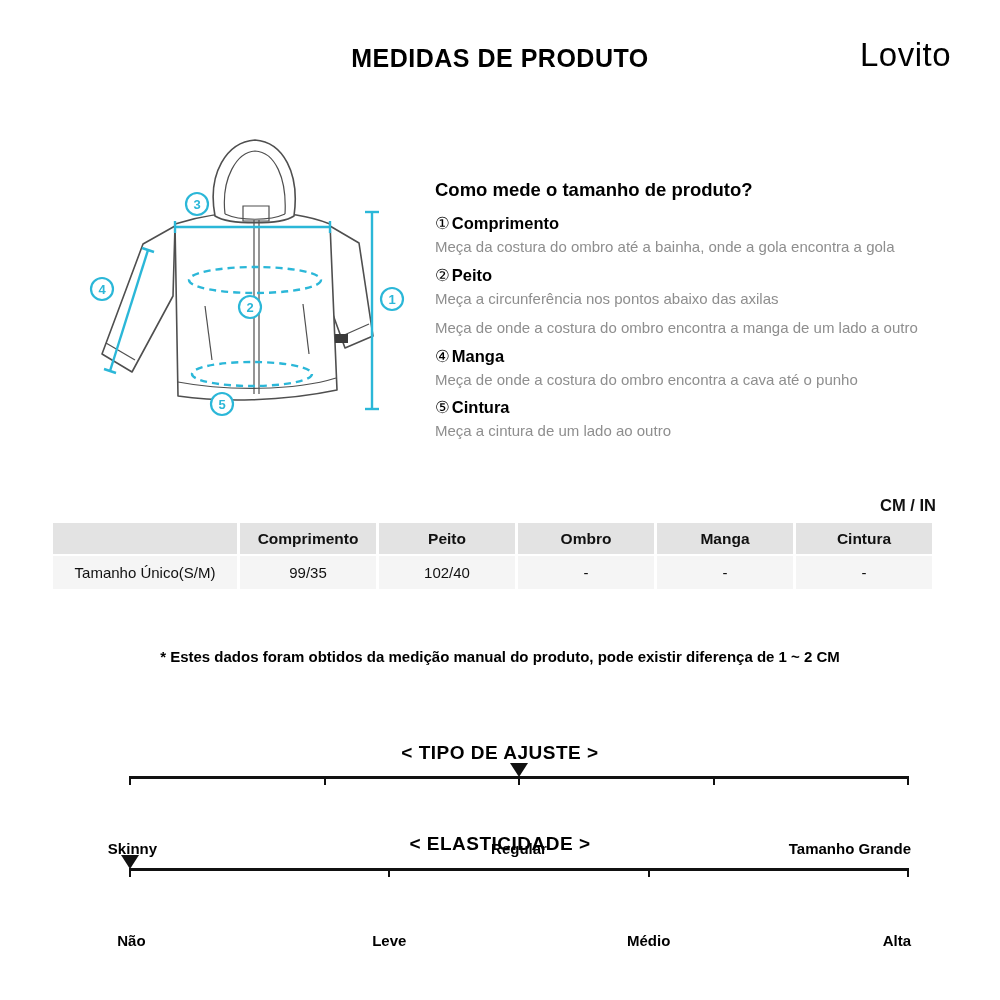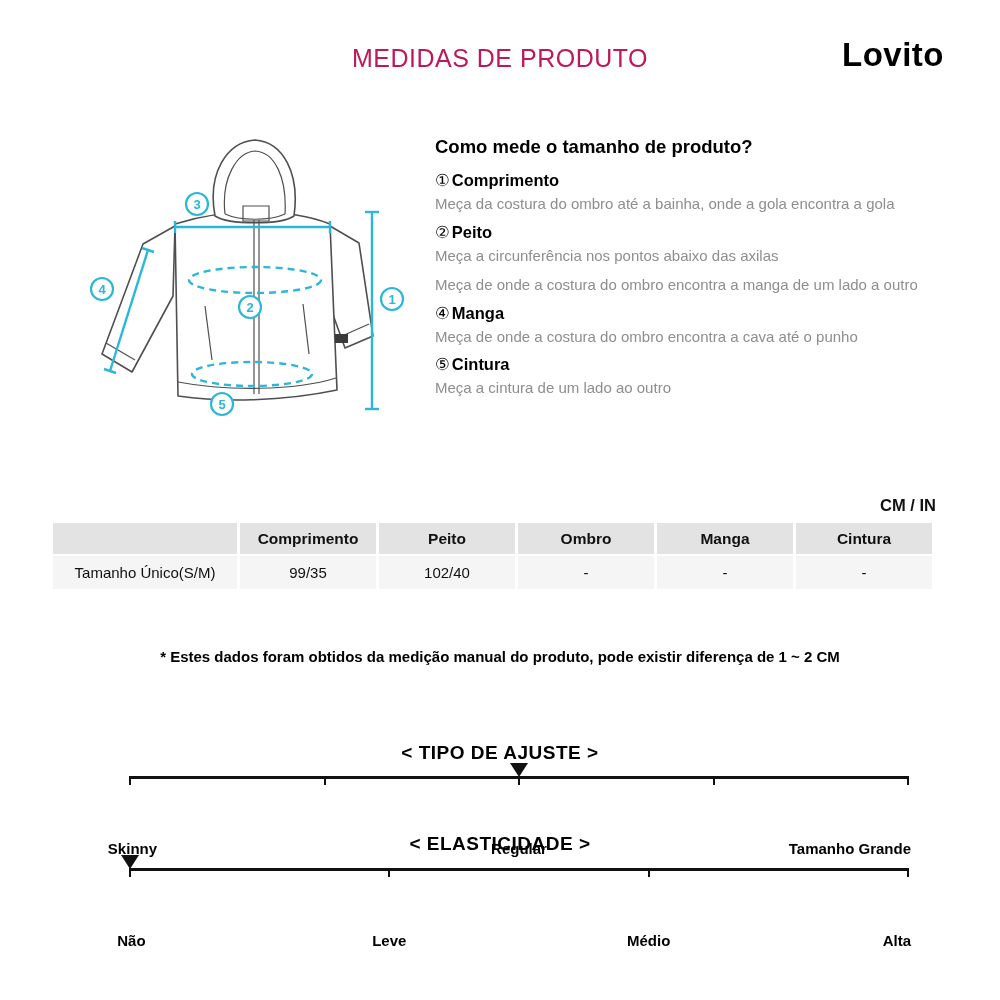--- a/index.html
+++ b/index.html
@@ -2,30 +2,30 @@
 <html><head>
 <meta charset="utf-8">
 <style>
   * { margin:0; padding:0; box-sizing:border-box; }
   html,body { background:#fff; }
   body { font-family:"Liberation Sans", sans-serif; color:#111; }
   .page { position:relative; width:1000px; height:1000px; background:#fff; overflow:hidden; }
 
   
   .title { position:absolute; top:44px; left:0; right:0; text-align:center;
-           font-size:25px; font-weight:400; letter-spacing:.5px; color:#be185d; }
-  .brand { position:absolute; top:36px; right:56px; font-size:33px; font-weight:700;
+           font-size:25px; font-weight:700; letter-spacing:.5px; color:#000000; }
+  .brand { position:absolute; top:36px; right:49px; font-size:33px; font-weight:400;
            letter-spacing:.5px; color:#000; }
 
   
   .diagram { position:absolute; left:85px; top:128px; width:345px; height:300px; }
 
   
   .guide { position:absolute; left:435px; top:136px; width:506px; }
-  .guide h2 { font-size:18.5px; font-weight:800; margin-bottom:13px; color:#000; }
+  .guide h2 { font-size:18.5px; font-weight:800; margin-bottom:13px; color:#000;margin-top:43px; }
   .guide-item { margin-bottom:7px; }
   .guide-label { font-size:16.5px; font-weight:700; color:#000000; margin-bottom:3px; }
   .guide-label .num { margin-right:2px; font-weight:400; }
   .guide-desc { font-size:15px; color:#8e8e8e; line-height:1.5; }
 
   
   .unit { position:absolute; top:496px; right:64px; font-size:16.5px; font-weight:800; }
   table.sizes { position:absolute; left:50px; top:521px; border-collapse:separate;
                 border-spacing:3px 2px; }
   table.sizes th, table.sizes td { text-align:center; vertical-align:middle; }

